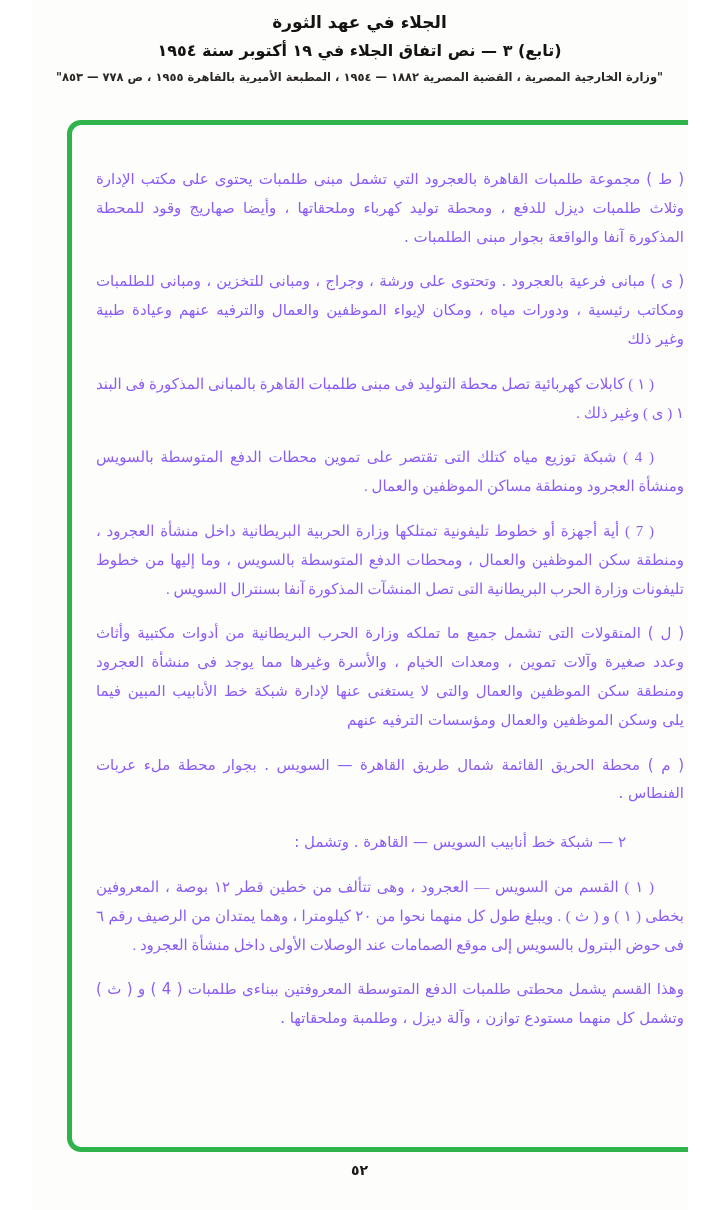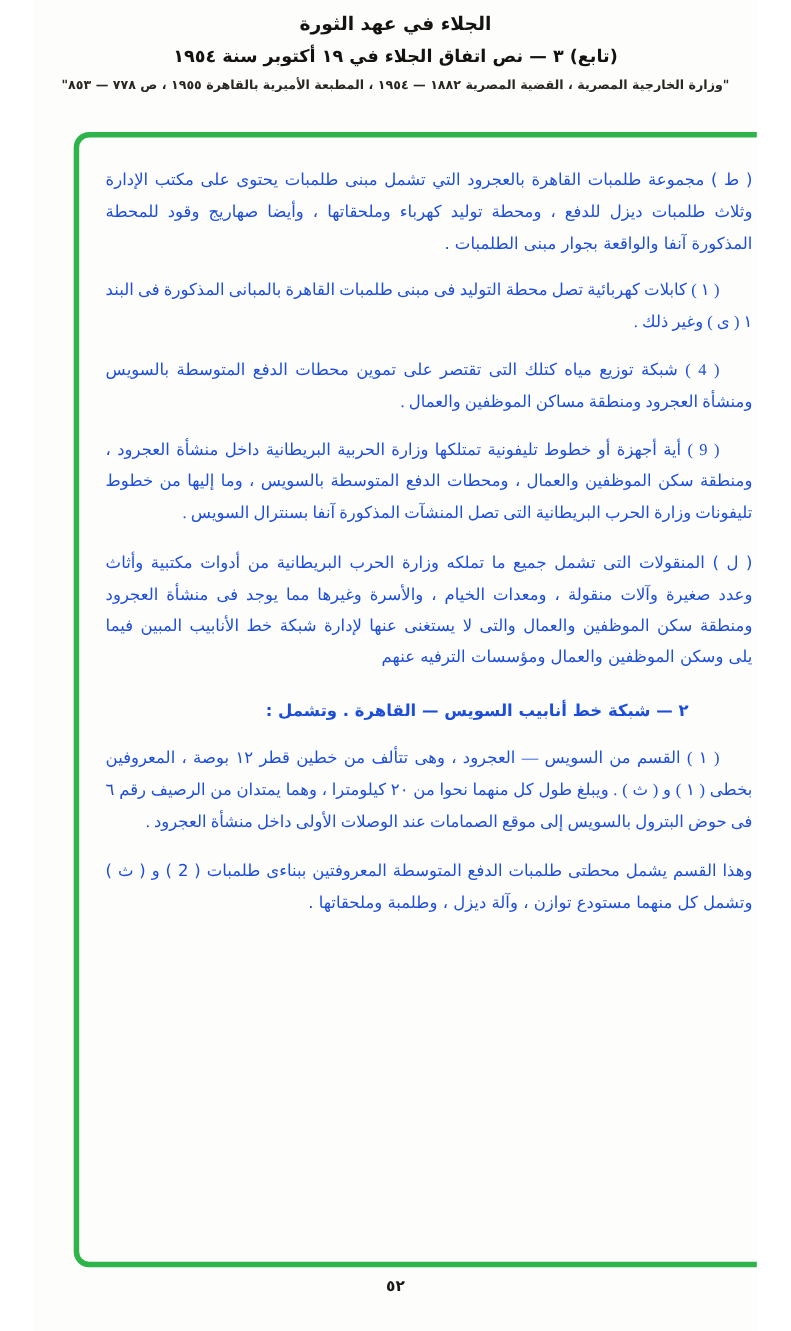--- a/index.html
+++ b/index.html
@@ -50,36 +50,35 @@
     box-sizing: border-box;
     border: 5px solid #2fb34b;
     border-radius: 14px;
     padding: 24px 26px 12px 24px;
     background: #fdfdfb;
   }
   .para {
     font-size: 15px;
     line-height: 1.92;
     text-align: justify;
-    margin: 0 0 15px 0;
-    color: #1d4ed8;
+    margin: 16px 0 15px 0;
+    color: #8b5cf6;
   }
   .para.clause-head {
     padding-right: 14px;
     text-align: right;
   }
   .para.subitem {
     text-indent: 30px;
     font-family: Liberation Serif, serif;
   }
   .para.section-head {
     padding-right: 58px;
     text-align: right;
     margin-top: 20px;
-    font-weight: bold;
   }
   .para.closing {
     margin-bottom: 0;
   }
   .page-number {
     position: absolute;
     bottom: 32px;
     left: 0;
     right: 0;
     text-align: center;
@@ -94,24 +93,26 @@
 <div class="page">
 
   <header class="doc-header">
     <div class="title">الجلاء في عهد الثورة</div>
     <div class="subtitle">(تابع) ٣ — نص اتفاق الجلاء في ١٩ أكتوبر سنة ١٩٥٤</div>
     <div class="source">"وزارة الخارجية المصرية ، القضية المصرية ١٨٨٢ — ١٩٥٤ ، المطبعة الأميرية بالقاهرة ١٩٥٥ ، ص ٧٧٨ — ٨٥٣"</div>
   </header>
 
   <section class="green-box">
     <div class="para item">( ط ) مجموعة طلمبات القاهرة بالعجرود التي تشمل مبنى طلمبات يحتوى على مكتب الإدارة وثلاث طلمبات ديزل للدفع ، ومحطة توليد كهرباء وملحقاتها ، وأيضا صهاريج وقود للمحطة المذكورة آنفا والواقعة بجوار مبنى الطلمبات .</div>
+    <div class="para item">( ى ) مبانى فرعية بالعجرود . وتحتوى على ورشة ، وجراج ، ومبانى للتخزين ، ومبانى للطلمبات ومكاتب رئيسية ، ودورات مياه ، ومكان لإيواء الموظفين والعمال والترفيه عنهم وعيادة طبية وغير ذلك</div>
     <div class="para subitem">( ١ ) كابلات كهربائية تصل محطة التوليد فى مبنى طلمبات القاهرة بالمبانى المذكورة فى البند ١ ( ى ) وغير ذلك .</div>
     <div class="para subitem">( 4 ) شبكة توزيع مياه كتلك التى تقتصر على تموين محطات الدفع المتوسطة بالسويس ومنشأة العجرود ومنطقة مساكن الموظفين والعمال .</div>
-    <div class="para subitem">( 9 ) أية أجهزة أو خطوط تليفونية تمتلكها وزارة الحربية البريطانية داخل منشأة العجرود ، ومنطقة سكن الموظفين والعمال ، ومحطات الدفع المتوسطة بالسويس ، وما إليها من خطوط تليفونات وزارة الحرب البريطانية التى تصل المنشآت المذكورة آنفا بسنترال السويس .</div>
-    <div class="para item">( ل ) المنقولات التى تشمل جميع ما تملكه وزارة الحرب البريطانية من أدوات مكتبية وأثاث وعدد صغيرة وآلات منقولة ، ومعدات الخيام ، والأسرة وغيرها مما يوجد فى منشأة العجرود ومنطقة سكن الموظفين والعمال والتى لا يستغنى عنها لإدارة شبكة خط الأنابيب المبين فيما يلى وسكن الموظفين والعمال ومؤسسات الترفيه عنهم</div>
+    <div class="para subitem">( 7 ) أية أجهزة أو خطوط تليفونية تمتلكها وزارة الحربية البريطانية داخل منشأة العجرود ، ومنطقة سكن الموظفين والعمال ، ومحطات الدفع المتوسطة بالسويس ، وما إليها من خطوط تليفونات وزارة الحرب البريطانية التى تصل المنشآت المذكورة آنفا بسنترال السويس .</div>
+    <div class="para item">( ل ) المنقولات التى تشمل جميع ما تملكه وزارة الحرب البريطانية من أدوات مكتبية وأثاث وعدد صغيرة وآلات تموين ، ومعدات الخيام ، والأسرة وغيرها مما يوجد فى منشأة العجرود ومنطقة سكن الموظفين والعمال والتى لا يستغنى عنها لإدارة شبكة خط الأنابيب المبين فيما يلى وسكن الموظفين والعمال ومؤسسات الترفيه عنهم</div>
+    <div class="para item">( م ) محطة الحريق القائمة شمال طريق القاهرة — السويس . بجوار محطة ملء عربات الفنطاس .</div>
     <div class="para section-head">٢ — شبكة خط أنابيب السويس — القاهرة . وتشمل :</div>
     <div class="para subitem">( ١ ) القسم من السويس — العجرود ، وهى تتألف من خطين قطر ١٢ بوصة ، المعروفين بخطى ( ١ ) و ( ث ) .  ويبلغ طول كل منهما نحوا من ٢٠ كيلومترا ،  وهما يمتدان من الرصيف رقم ٦ فى حوض البترول بالسويس إلى موقع الصمامات عند الوصلات الأولى داخل منشأة العجرود .</div>
-    <div class="para closing">وهذا القسم يشمل محطتى طلمبات الدفع المتوسطة المعروفتين ببناءى طلمبات ( 2 ) و ( ث ) وتشمل كل منهما مستودع توازن ، وآلة ديزل ، وطلمبة وملحقاتها .</div>
+    <div class="para closing">وهذا القسم يشمل محطتى طلمبات الدفع المتوسطة المعروفتين ببناءى طلمبات ( 4 ) و ( ث ) وتشمل كل منهما مستودع توازن ، وآلة ديزل ، وطلمبة وملحقاتها .</div>
   </section>
 
   <div class="page-number">٥٢</div>
 
 </div>
 
 </body></html>

